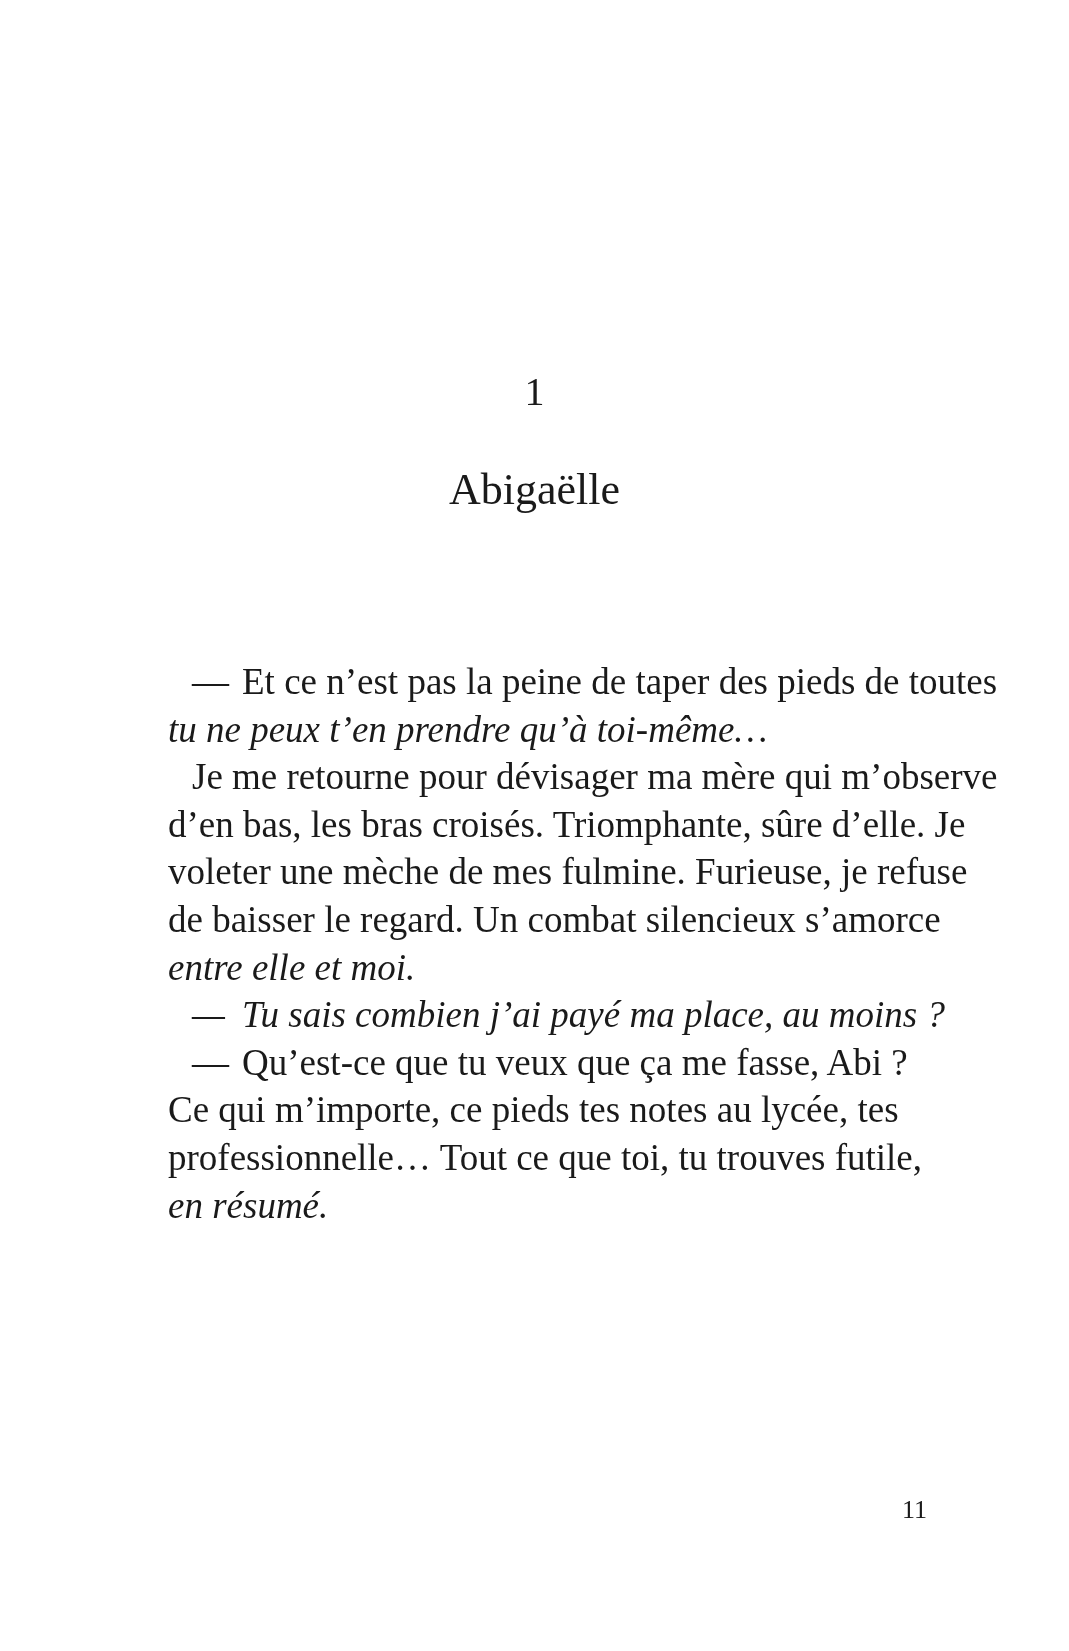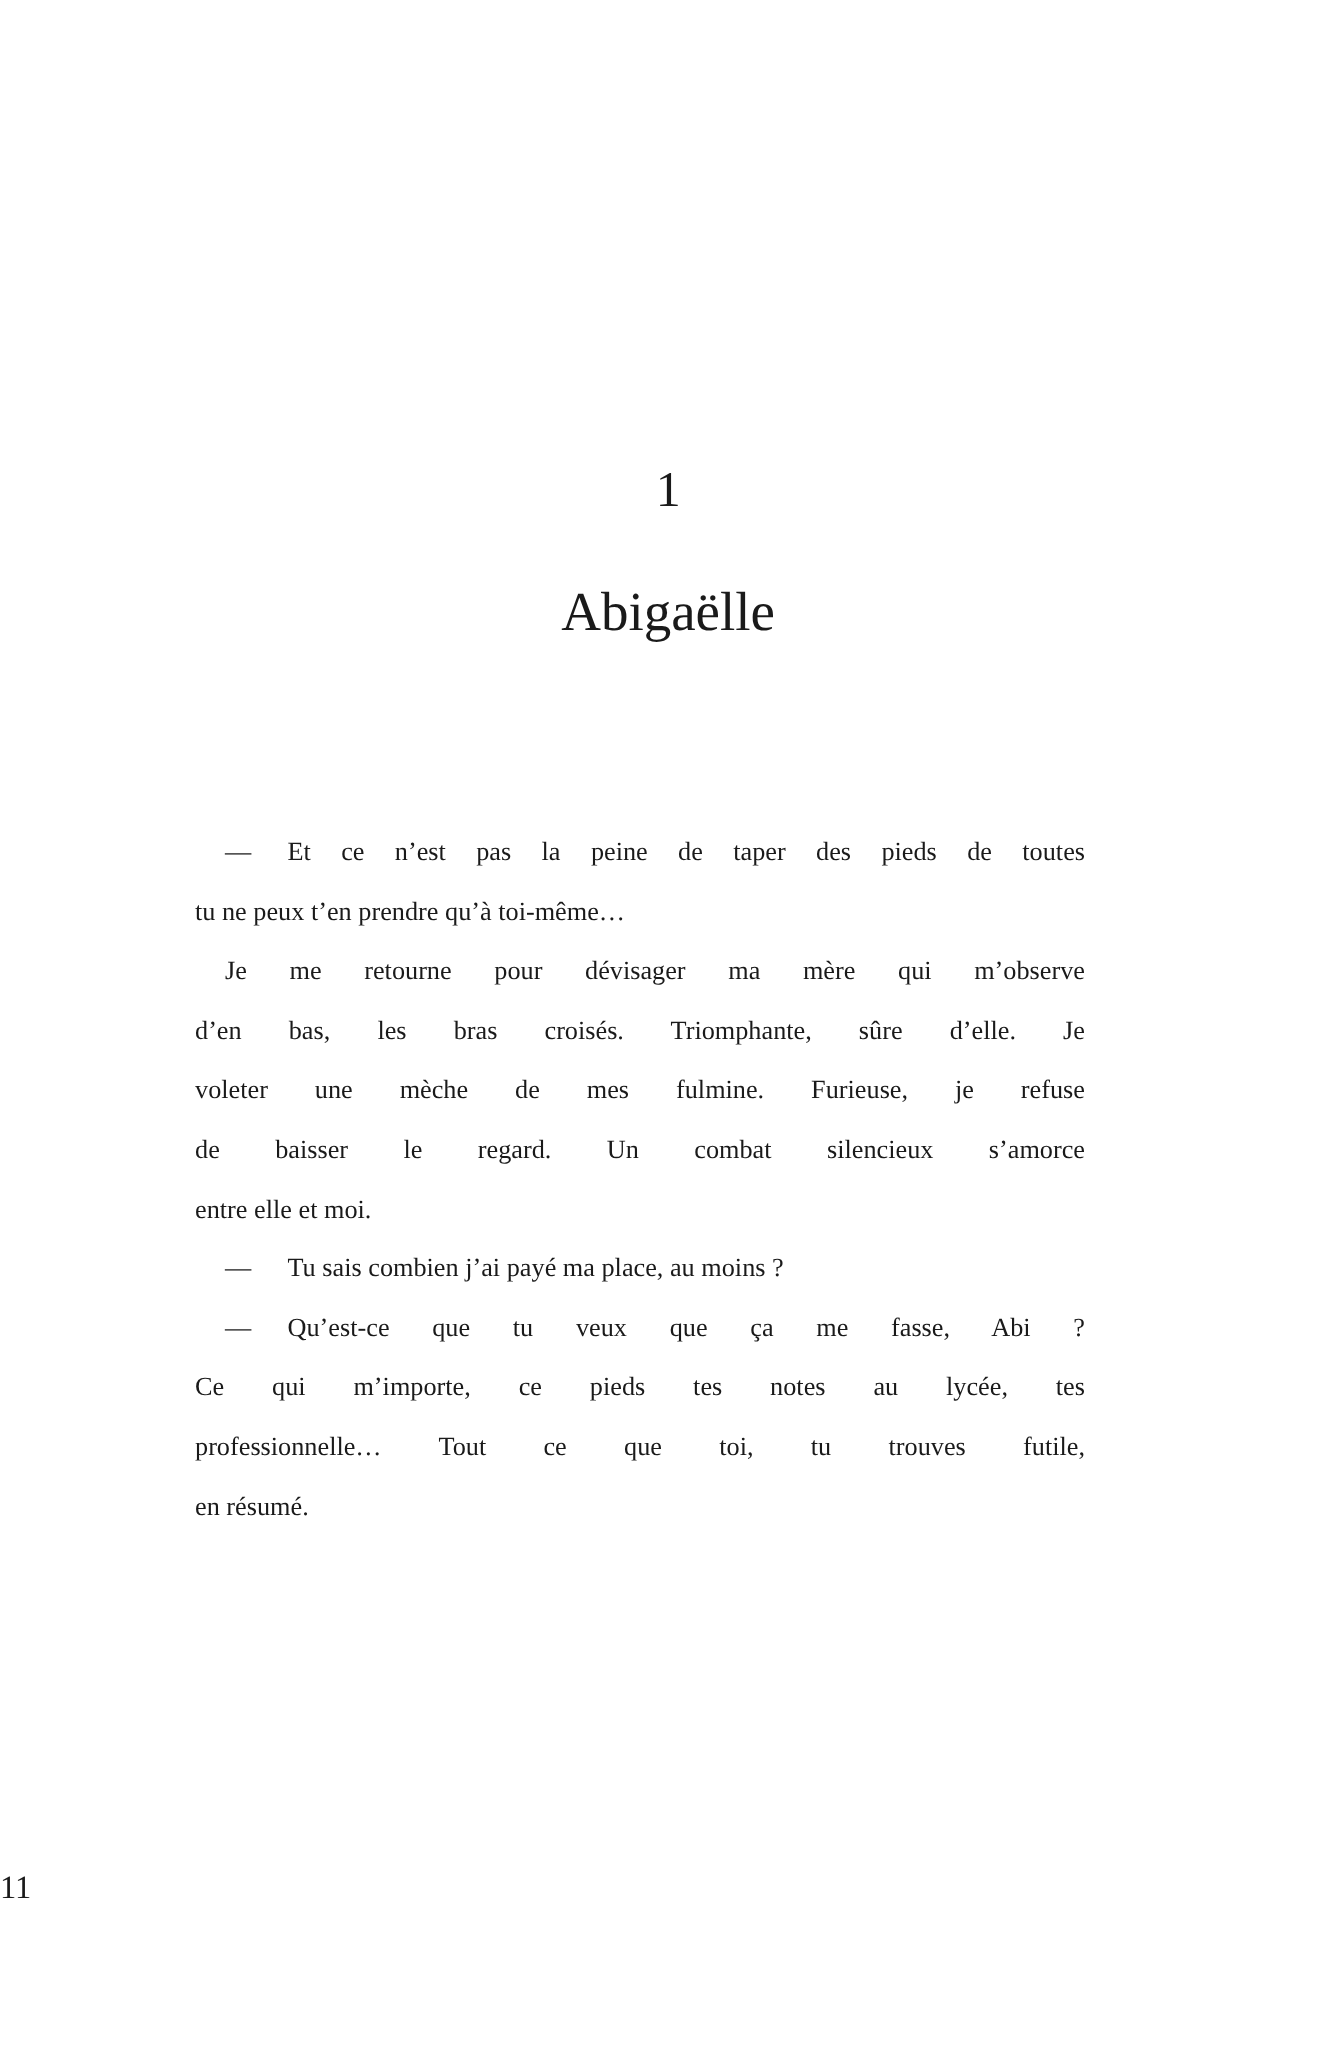--- a/index.html
+++ b/index.html
@@ -1,25 +1,25 @@
 <!DOCTYPE html>
 <html><head>
 <meta charset="utf-8">
 <style>
   html, body { margin: 0; padding: 0; background: #ffffff; }
   body { width: 1069px; height: 1651px; position: relative; overflow: hidden; }
   .page { position: absolute; left: 0; top: 0; width: 1069px; height: 1651px; background: #fff; color: #1a1a1a; font-family: "Liberation Serif", "DejaVu Serif", serif; }
   .chapter-number { position: absolute; top: 362px; left: 0; width: 1069px; text-align: center; font-size: 40px; line-height: 60px; }
   .chapter-title { position: absolute; top: 460px; left: 0; width: 1069px; text-align: center; font-size: 44px; line-height: 60px; }
-  .body-text { position: absolute; left: 156px; top: 658px; width: 712px; font-size: 21px; }
+  .body-text { position: absolute; left: 168px; top: 658px; width: 712px; font-size: 37px; }
   .line { height: 47.6px; line-height: 47.6px; white-space: nowrap; text-align: justify; text-align-last: justify; }
-  .line.last { text-align: right; text-align-last: left; }
+  .line.last { text-align: right; text-align-last: left; font-style: italic; }
   .line.indent { padding-left: 24px; }
   .dash { display: inline-block; width: 50px; }
-  .page-number { position: absolute; top: 1490px; left: 0; width: 909px; text-align: left; font-size: 26px; line-height: 40px; }
+  .page-number { position: absolute; top: 1490px; left: 0; width: 909px; text-align: right; font-size: 26px; line-height: 40px; padding-left: 18px; }
 </style>
 </head>
 <body>
 
 <div class="page">
   <div class="chapter-number">1</div>
   <div class="chapter-title">Abigaëlle</div>
 
   <div class="body-text">
     <div class="line indent"><span class="dash">—</span><span>Et ce n’est pas la peine de taper des pieds de toutes</span></div>

